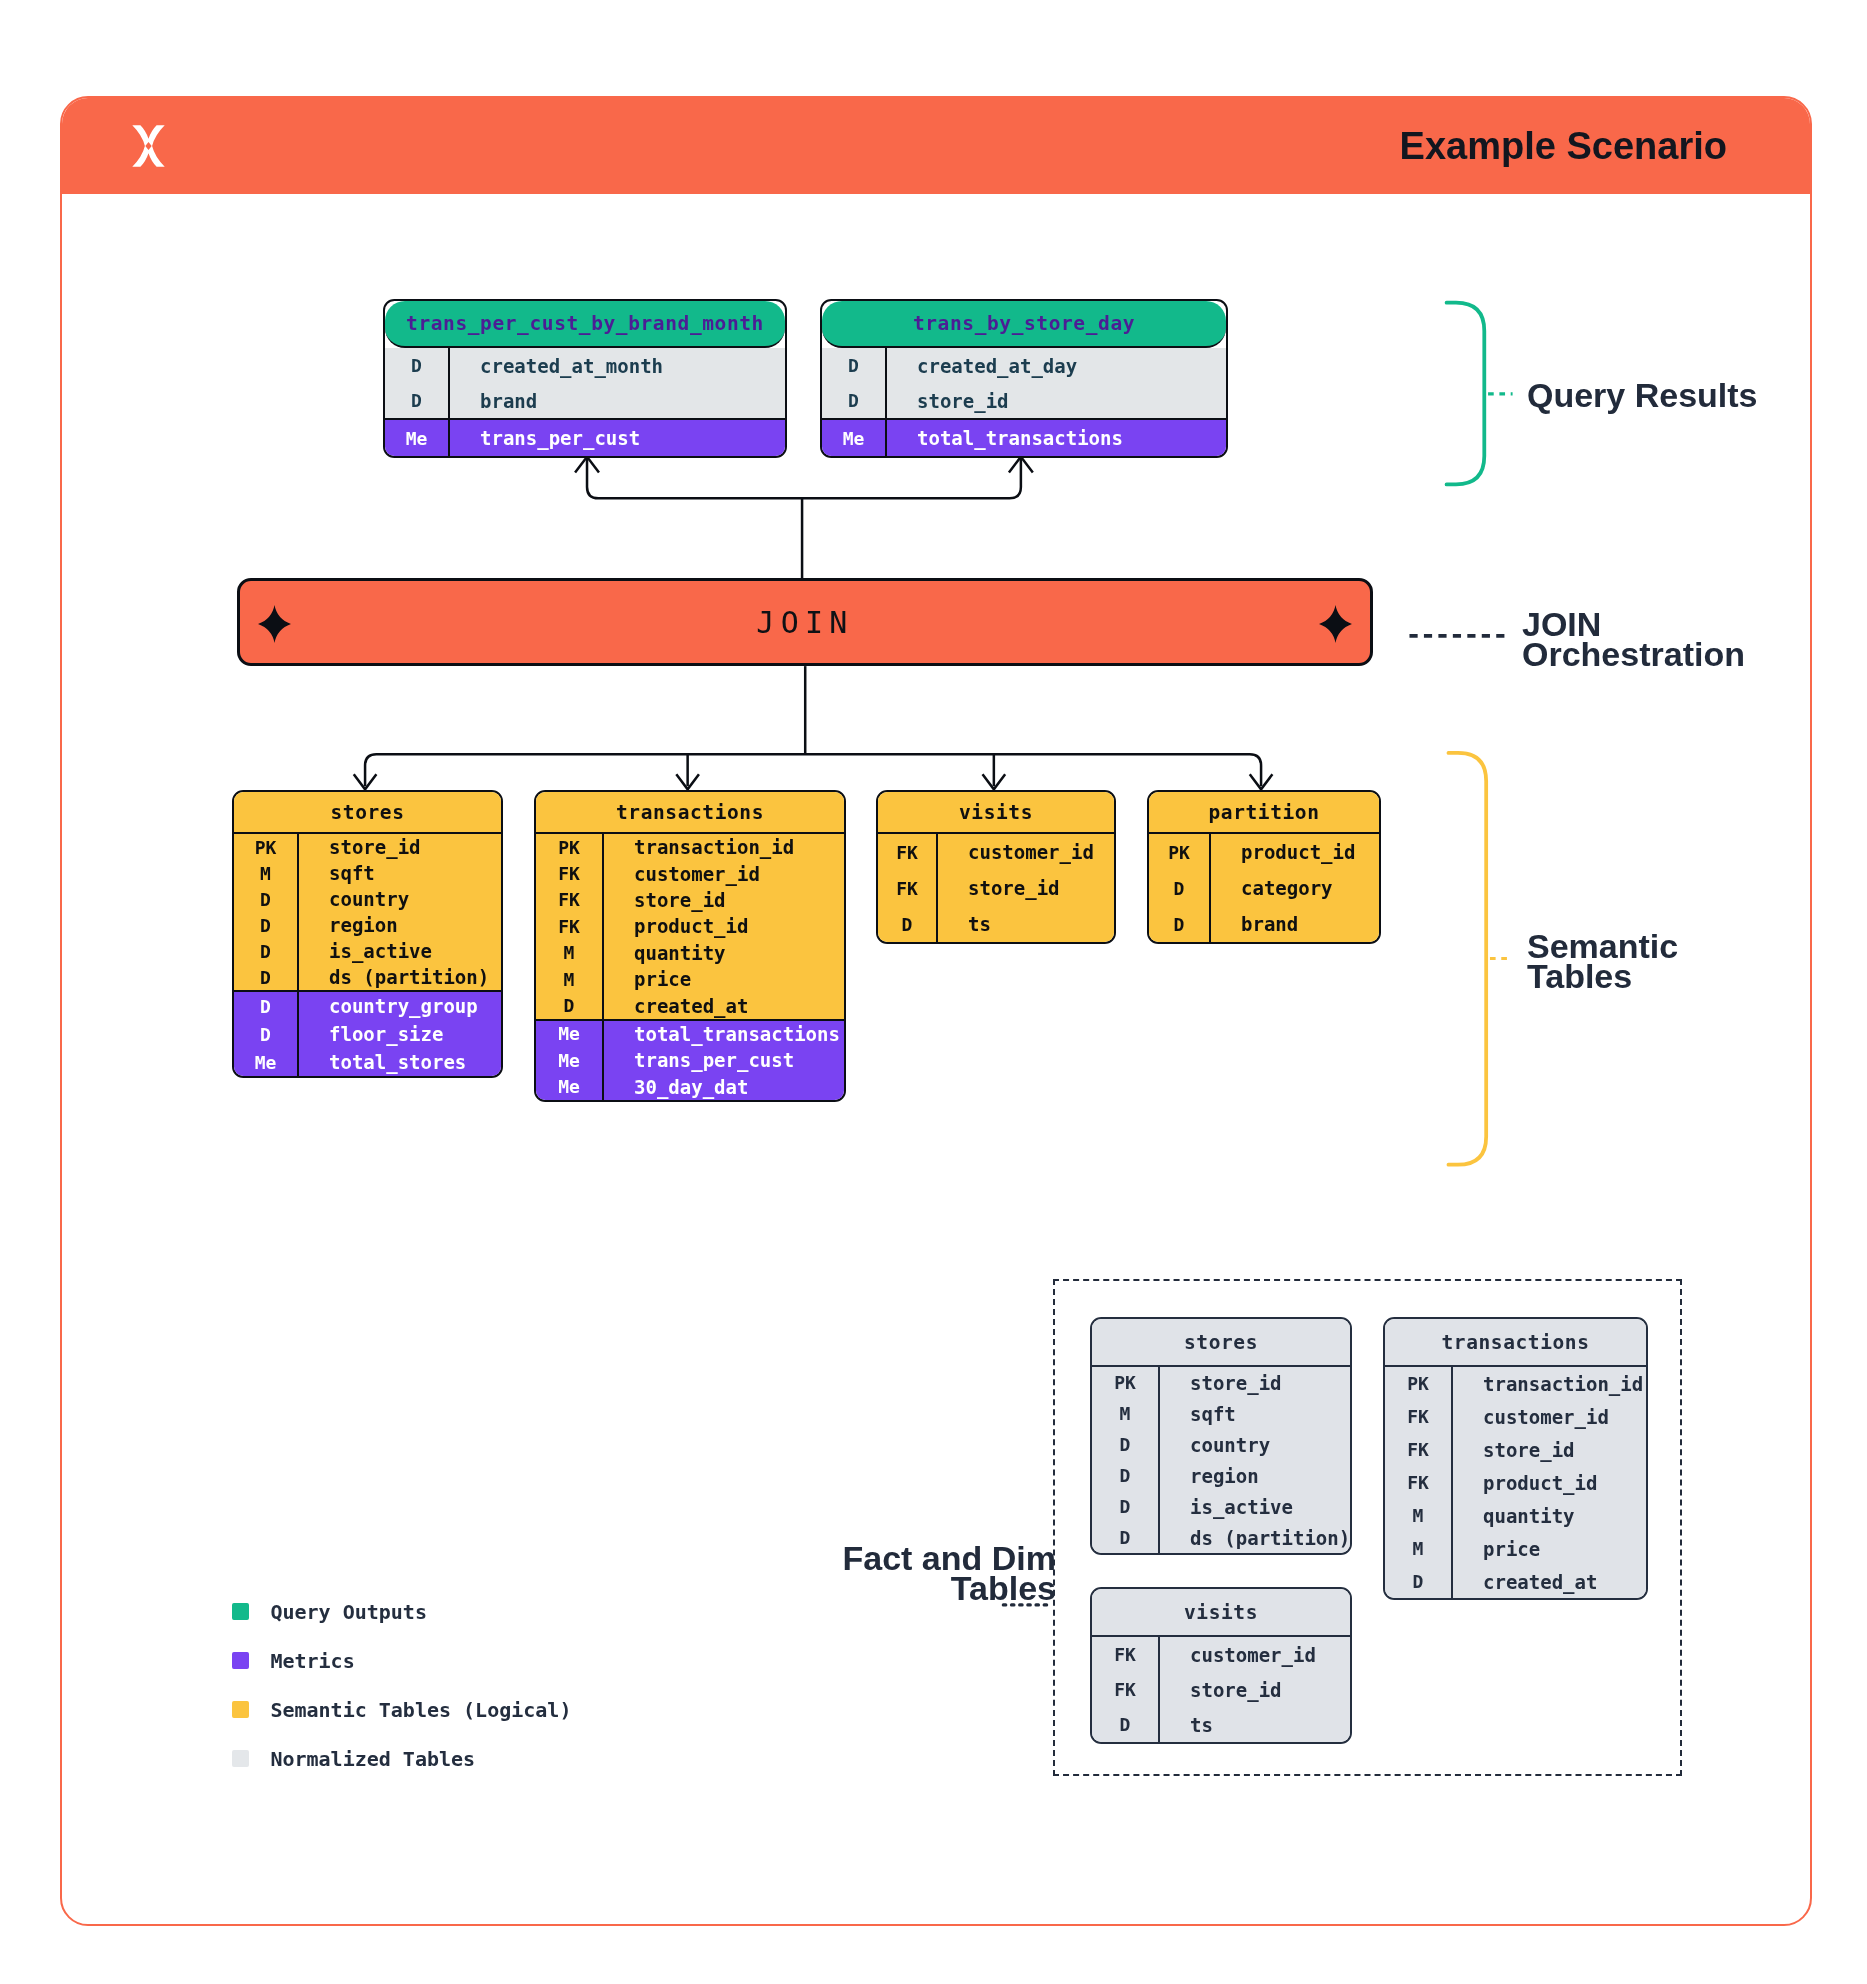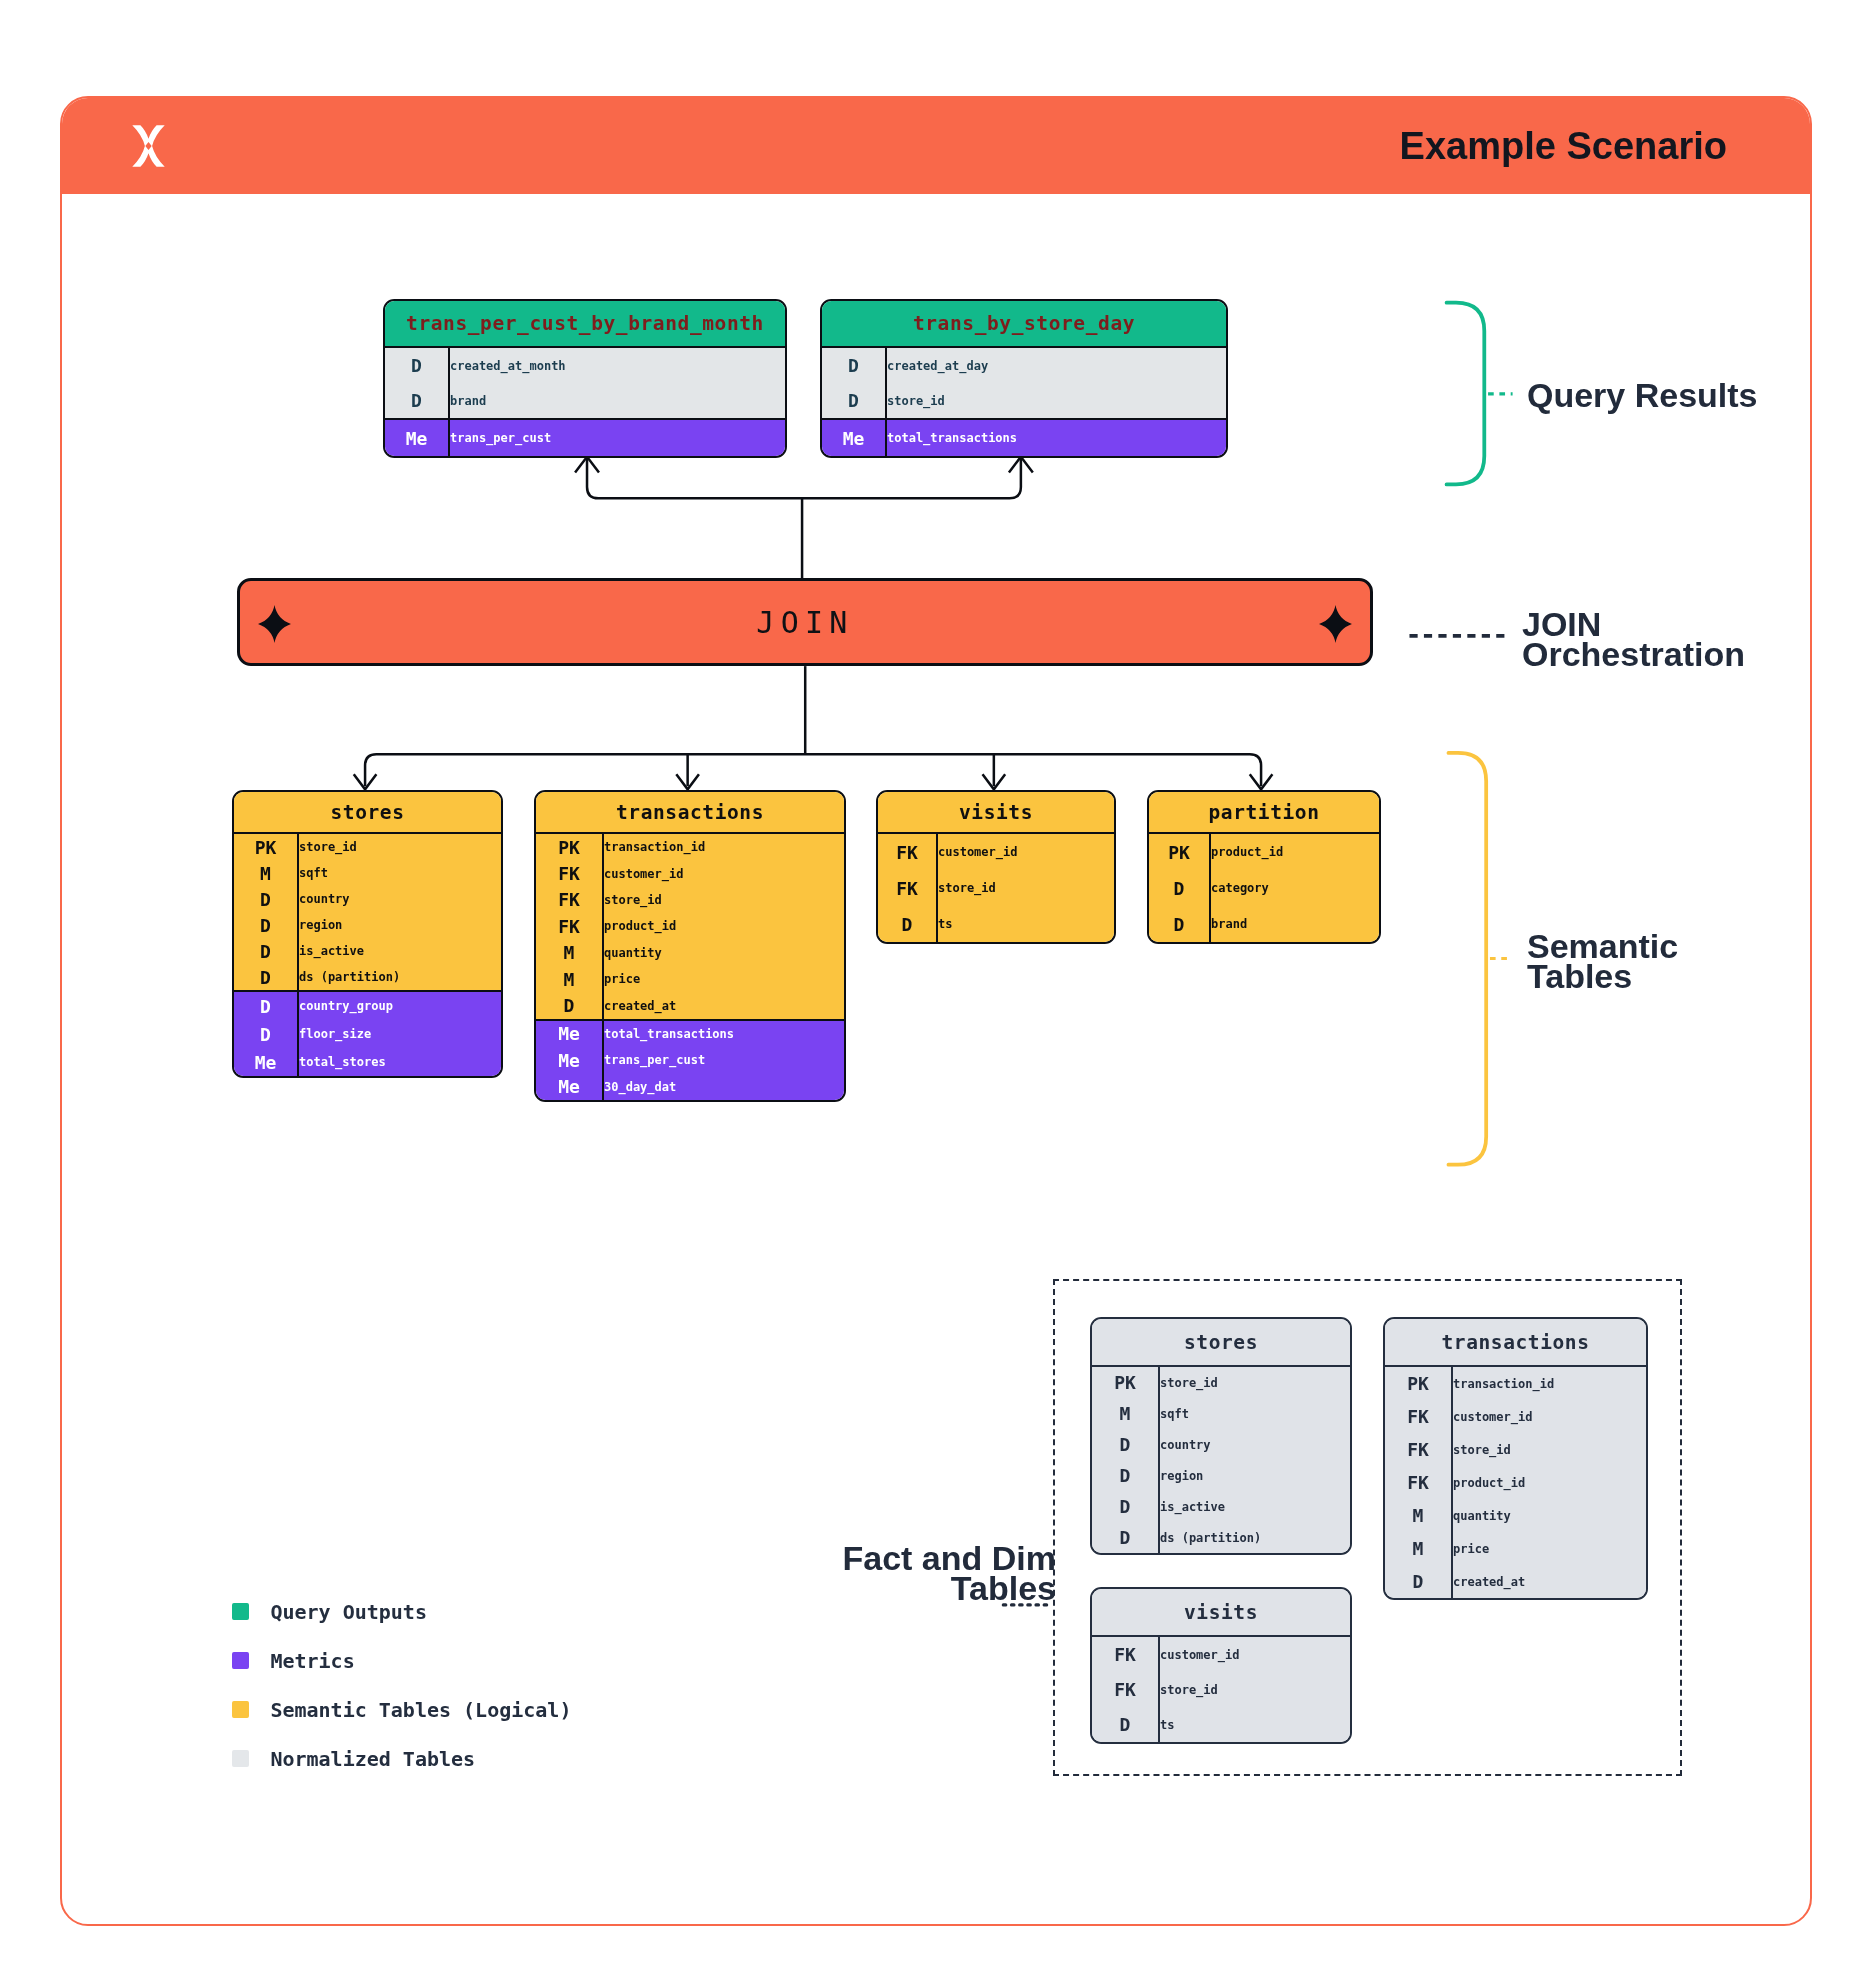--- a/index.html
+++ b/index.html
@@ -25,23 +25,23 @@
   #card-title{position:absolute;right:83px;top:0;height:96px;display:flex;align-items:center;
         font-family:"Liberation Sans",sans-serif;font-weight:700;font-size:38px;color:#13161F;}
   
   .tbl{position:absolute;border:2.5px solid var(--ink);border-radius:11.3px;overflow:hidden;background:#fff;}
   .tbl .hd{display:flex;align-items:center;justify-content:center;height:var(--hh,44px);
         border-bottom:2.5px solid var(--ink);font-weight:700;font-size:19.5px;letter-spacing:0.6px;}
   .row{display:flex;align-items:stretch;height:var(--rh,31px);}
   .row .k{width:var(--kw,63px);flex:none;display:flex;align-items:center;justify-content:center;
         font-weight:700;font-size:18px;}
   .row .f{flex:1;display:flex;align-items:center;border-left:2.5px solid var(--ink);
-        font-weight:700;font-size:12px;white-space:nowrap;}
-  
-  .qr .hd{background:var(--teal);color:#7f1d1d;--hh:45px;}
+        padding-left:30px;font-weight:700;font-size:19px;white-space:nowrap;}
+  
+  .qr .hd{background:var(--teal);color:#4c1d95;border-radius:20px;--hh:45px;}
   .qr .sec-plain{background:#E3E6E8;color:var(--rowtext);}
   .qr .sec-accent{background:var(--purple);color:#ffffff;border-top:2.5px solid var(--ink);}
   
   .sem .hd{background:var(--yellow);color:#101010;}
   .sem .sec-plain{background:var(--yellow);color:#101010;}
   .sem .sec-accent{background:var(--purple);color:#ffffff;border-top:2.5px solid var(--ink);--rh:var(--ah,28px);}
   
   .norm{border-color:var(--navy);}
   .norm .hd{background:var(--grayfill);color:var(--navy);border-bottom-color:var(--navy);--hh:46px;}
   .norm .sec-plain{background:var(--grayfill);color:var(--navy);}

